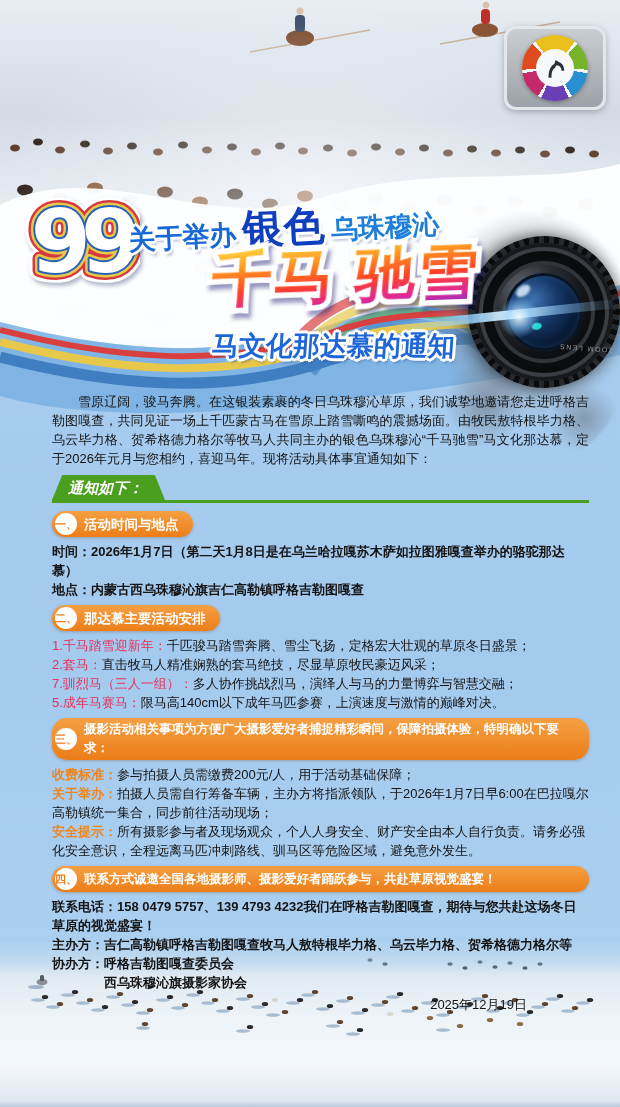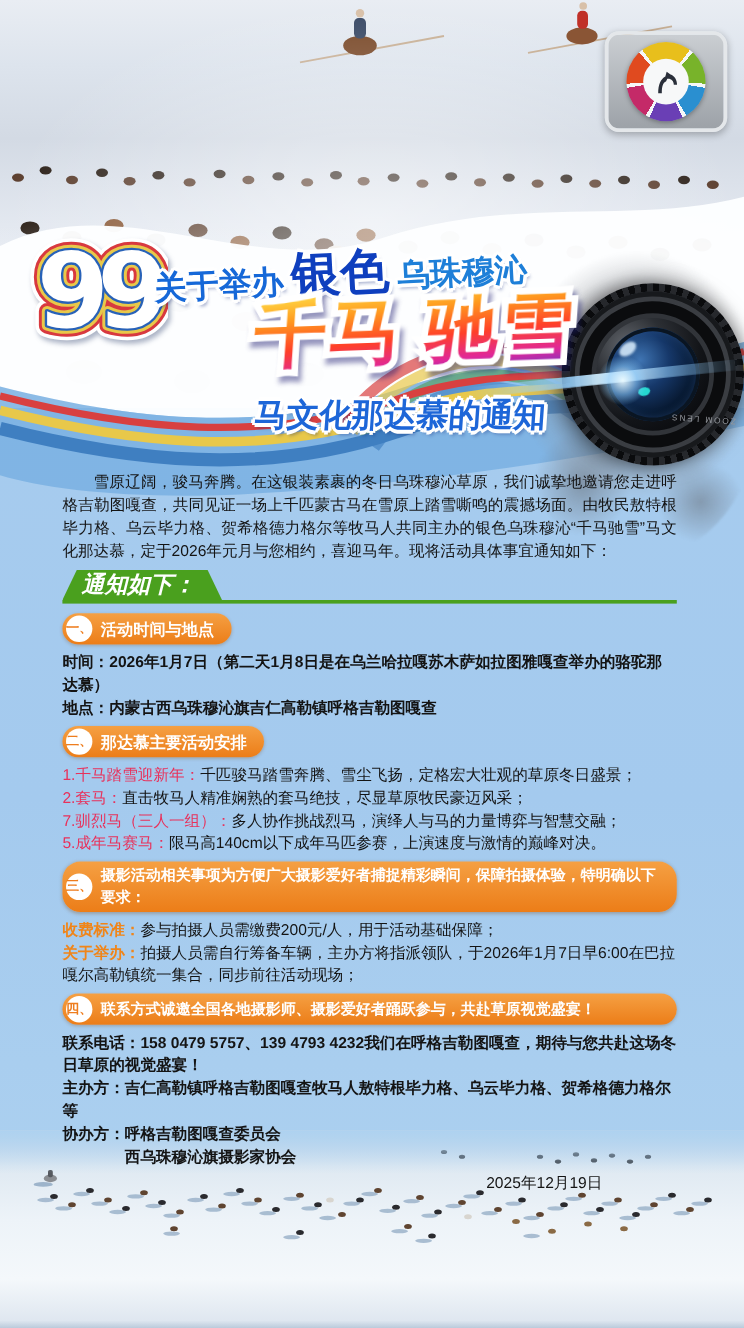--- a/index.html
+++ b/index.html
@@ -67,25 +67,25 @@
     transform:skewX(-6deg) rotate(-2deg);filter:drop-shadow(3px 5px 2px rgba(25,25,110,.45));}
   .title2 span{position:absolute;left:0;top:0;font-size:60px;font-weight:bold;white-space:nowrap;letter-spacing:2px;}
   .title2 .outline{color:#fff;-webkit-text-stroke:11px #fff;}
   .title2 .fill{background:linear-gradient(176deg,#ffe24a 6%,#ff9a1f 30%,#ff4028 55%,#e02898 76%,#5038d8 96%);
     -webkit-background-clip:text;background-clip:text;color:transparent;}
   .title3{position:absolute;left:212px;top:328px;z-index:7;font-size:27px;font-weight:bold;color:#1d66d8;
     transform:skewX(-4deg);white-space:nowrap;}
 
   
   .body-area{position:absolute;top:392px;left:0;width:620px;z-index:5;box-sizing:border-box;
-    padding:0 56px 0 52px;font-size:13px;line-height:19px;color:#141414;}
+    padding:0 31px 0 52px;font-size:13px;line-height:19px;color:#141414;}
   .intro{margin:0 0 7px 0;text-indent:2em;text-align:justify;}
   .banner-row{border-bottom:3px solid #4aa01e;margin-bottom:8px;}
   .banner{display:inline-block;background:#4aa01e;color:#fff;font-weight:bold;font-style:italic;
-    font-size:19px;padding:3px 22px 3px 16px;clip-path:polygon(9% 0,91% 0,100% 100%,0 100%);}
+    font-size:15px;padding:3px 22px 3px 16px;clip-path:polygon(9% 0,91% 0,100% 100%,0 100%);}
   .pill{display:flex;align-items:center;gap:7px;background:linear-gradient(180deg,#f5a043,#ec7d18);
     border-radius:15px;padding:2px 14px 2px 3px;color:#fff;font-weight:bold;font-size:13.5px;
     width:fit-content;margin:6px 0 5px 0;box-shadow:0 1px 3px rgba(120,60,0,.3);white-space:nowrap;}
   .pill.full{width:100%;box-sizing:border-box;font-size:12.5px;}
   .pill-num{flex:0 0 auto;width:22px;height:22px;border-radius:50%;background:#fff;color:#ee7d1e;
     font-size:11px;font-weight:bold;display:flex;align-items:center;justify-content:center;}
   .line{margin:0;font-weight:bold;}
   .item{margin:0;}
   .red{color:#e8315b;font-weight:normal;}
   .orange{color:#f08519;font-weight:bold;}
@@ -268,20 +268,21 @@
     <p class="item"><span class="red">2.套马：</span><span>直击牧马人精准娴熟的套马绝技，尽显草原牧民豪迈风采；</span></p>
     <p class="item"><span class="red">7.驯烈马（三人一组）：</span><span>多人协作挑战烈马，演绎人与马的力量博弈与智慧交融；</span></p>
     <p class="item"><span class="red">5.成年马赛马：</span><span>限马高140cm以下成年马匹参赛，上演速度与激情的巅峰对决。</span></p>
 
     <div class="pill full">
       <span class="pill-num">三、</span>
       <span style="white-space:normal;">摄影活动相关事项为方便广大摄影爱好者捕捉精彩瞬间，保障拍摄体验，特明确以下要求：</span>
     </div>
     <p class="item"><span class="orange">收费标准：</span><span>参与拍摄人员需缴费200元/人，用于活动基础保障；</span></p>
     <p class="item"><span class="orange">关于举办：</span><span>拍摄人员需自行筹备车辆，主办方将指派领队，于2026年1月7日早6:00在巴拉嘎尔高勒镇统一集合，同步前往活动现场；</span></p>
+    <p class="item"><span class="orange">安全提示：</span><span>所有摄影参与者及现场观众，个人人身安全、财产安全由本人自行负责。请务必强化安全意识，全程远离马匹冲刺路线、驯马区等危险区域，避免意外发生。</span></p>
 
     <div class="pill full">
       <span class="pill-num">四、</span>
       <span style="white-space:normal;">联系方式诚邀全国各地摄影师、摄影爱好者踊跃参与，共赴草原视觉盛宴！</span>
     </div>
     <p class="line">联系电话：158 0479 5757、139 4793 4232我们在呼格吉勒图嘎查，期待与您共赴这场冬日草原的视觉盛宴！</p>
     <p class="line">主办方：吉仁高勒镇呼格吉勒图嘎查牧马人敖特根毕力格、乌云毕力格、贺希格德力格尔等</p>
     <p class="line">协办方：呼格吉勒图嘎查委员会</p>
     <p class="line indent">西乌珠穆沁旗摄影家协会</p>
     <p class="date">2025年12月19日</p>

